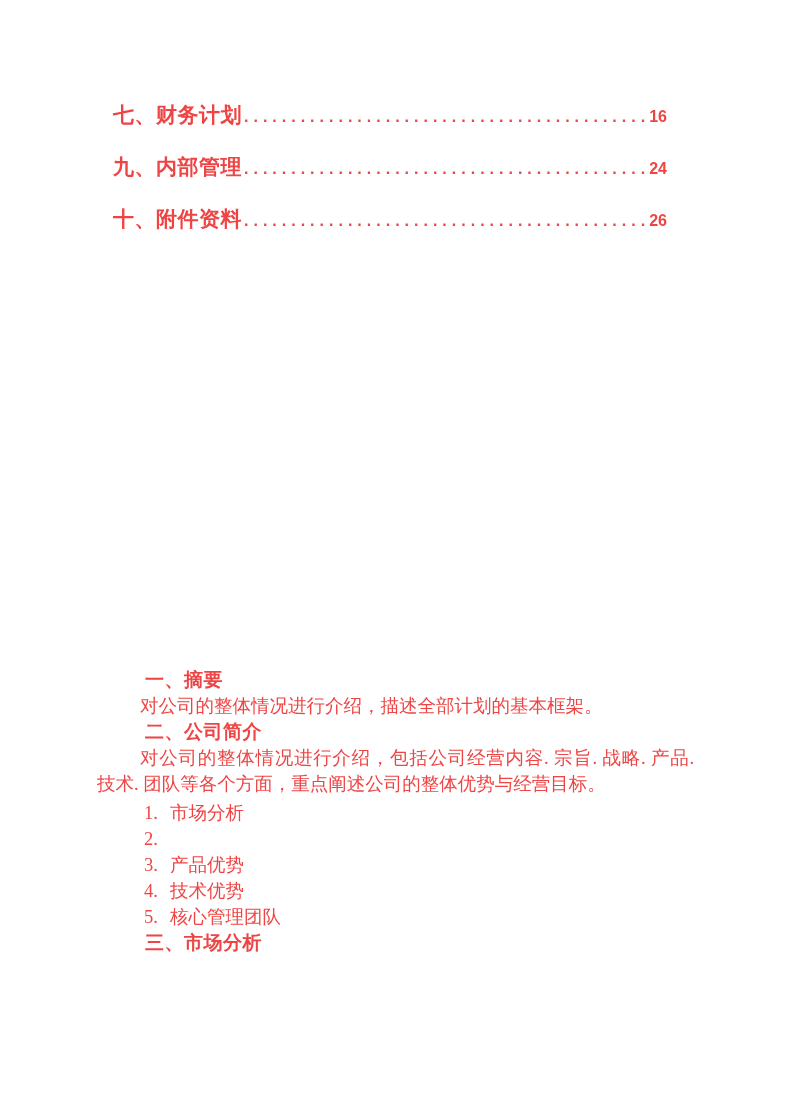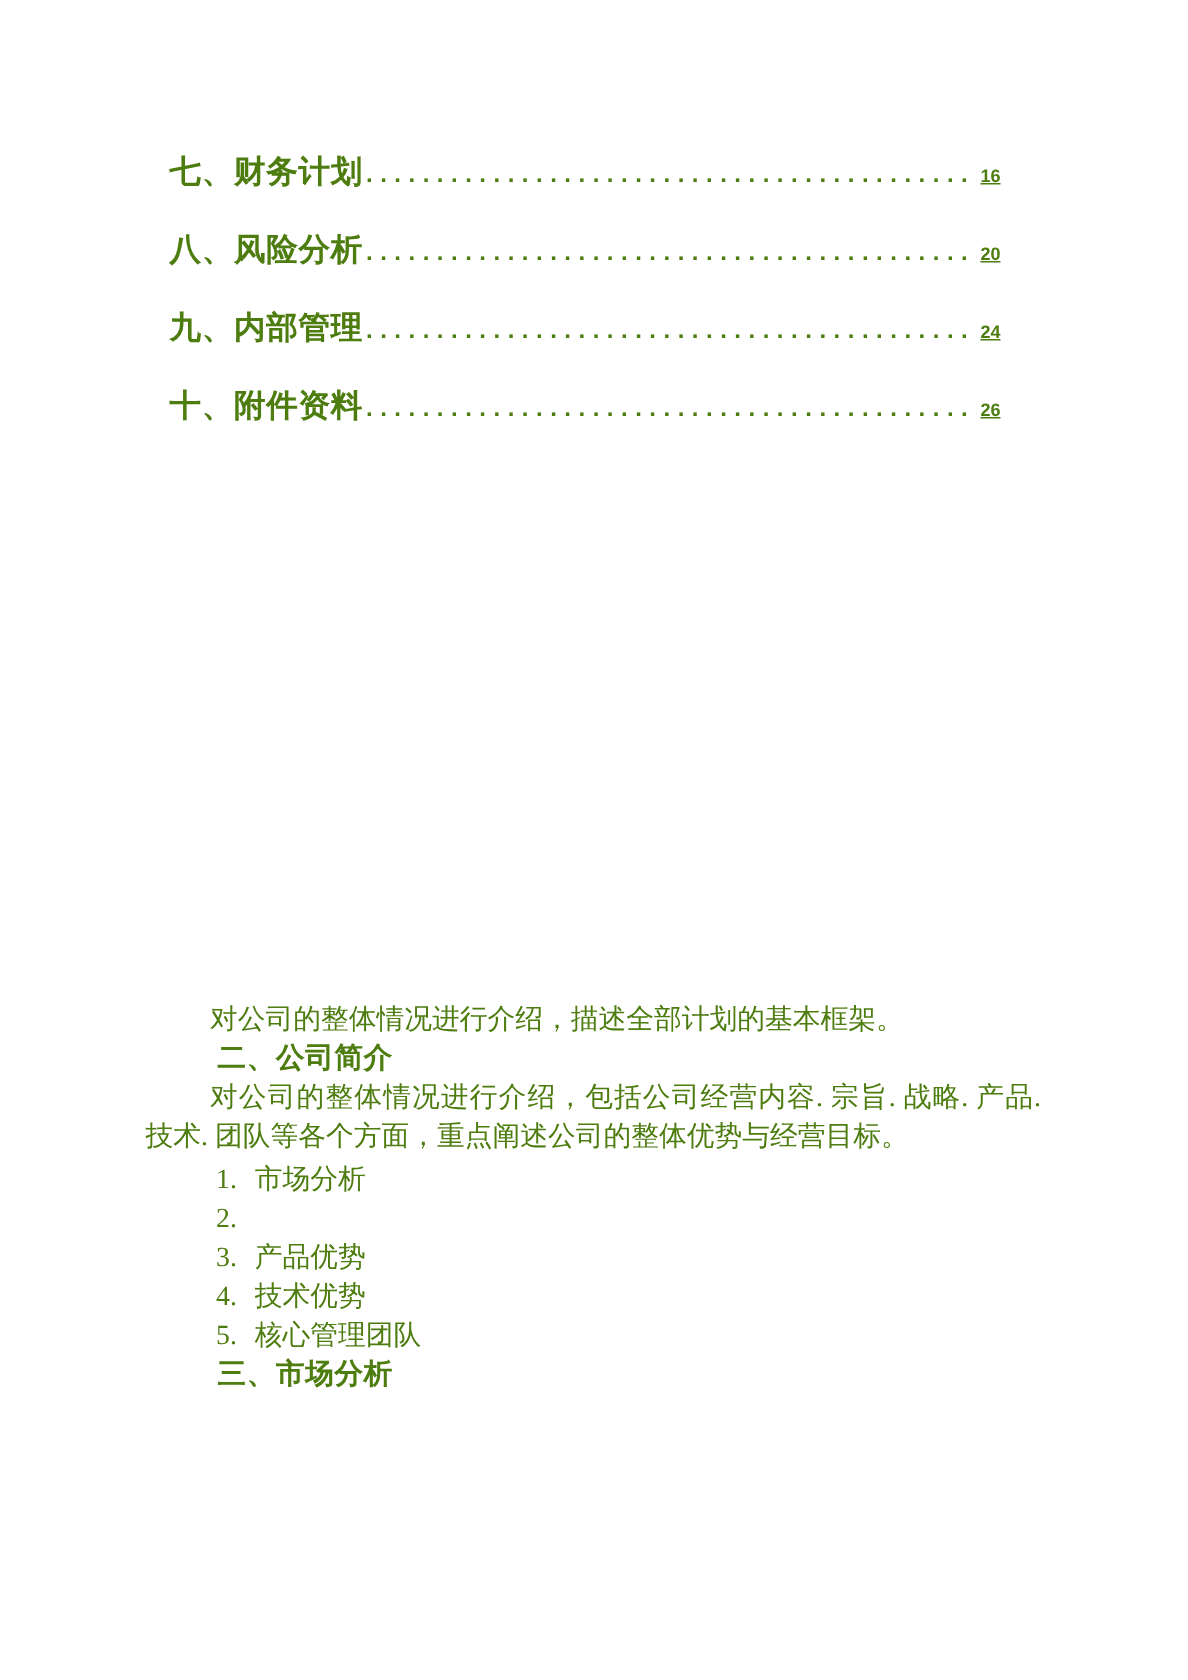--- a/index.html
+++ b/index.html
@@ -8,21 +8,21 @@
     background: #ffffff;
   }
 
   .page {
     position: relative;
     width: 792px;
     height: 1120px;
     background: #ffffff;
     overflow: hidden;
     font-family: "Liberation Serif", serif;
-    color: #4d7c0f;
+    color: #ef4444;
   }
 
   
   .toc {
     position: absolute;
     left: 113px;
     top: 104px;
     width: 554px;
   }
 
@@ -54,23 +54,22 @@
     white-space: nowrap;
   }
   .toc-dots::after {
     content: "........................................................................................................";
   }
 
   .toc-page {
     flex: 0 0 auto;
     font-family: "Liberation Sans", sans-serif;
     font-weight: 700;
-    font-size: 12px;
+    font-size: 16px;
     line-height: 22px;
-    text-decoration: underline;
   }
 
   
   .content {
     position: absolute;
     left: 97px;
     top: 667px;
     width: 597px;
     font-size: 18.5px;
     line-height: 26px;
@@ -112,42 +111,38 @@
 <div class="page">
 
   <div class="toc">
 
     <div class="toc-entry">
       <span class="toc-label">七、财务计划</span>
       <span class="toc-dots"></span>
       <span class="toc-page">16</span>
     </div>
 
-    <div class="toc-entry">
-      <span class="toc-label">八、风险分析</span>
-      <span class="toc-dots"></span>
-      <span class="toc-page">20</span>
-    </div>
 
     <div class="toc-entry">
       <span class="toc-label">九、内部管理</span>
       <span class="toc-dots"></span>
       <span class="toc-page">24</span>
     </div>
 
     <div class="toc-entry">
       <span class="toc-label">十、附件资料</span>
       <span class="toc-dots"></span>
       <span class="toc-page">26</span>
     </div>
 
   </div>
 
   <div class="content">
 
+    <div class="sec-heading">一、摘要</div>
     <div class="sec-para">对公司的整体情况进行介绍，描述全部计划的基本框架。</div>
 
     <div class="sec-heading">二、公司简介</div>
     <div class="sec-para">对公司的整体情况进行介绍，包括公司经营内容. 宗旨. 战略. 产品. 技术. 团队等各个方面，重点阐述公司的整体优势与经营目标。</div>
 
     <div class="sec-list">
       <div class="list-item">
         <span class="list-num">1.</span>
         <span class="list-text">市场分析</span>
       </div>

